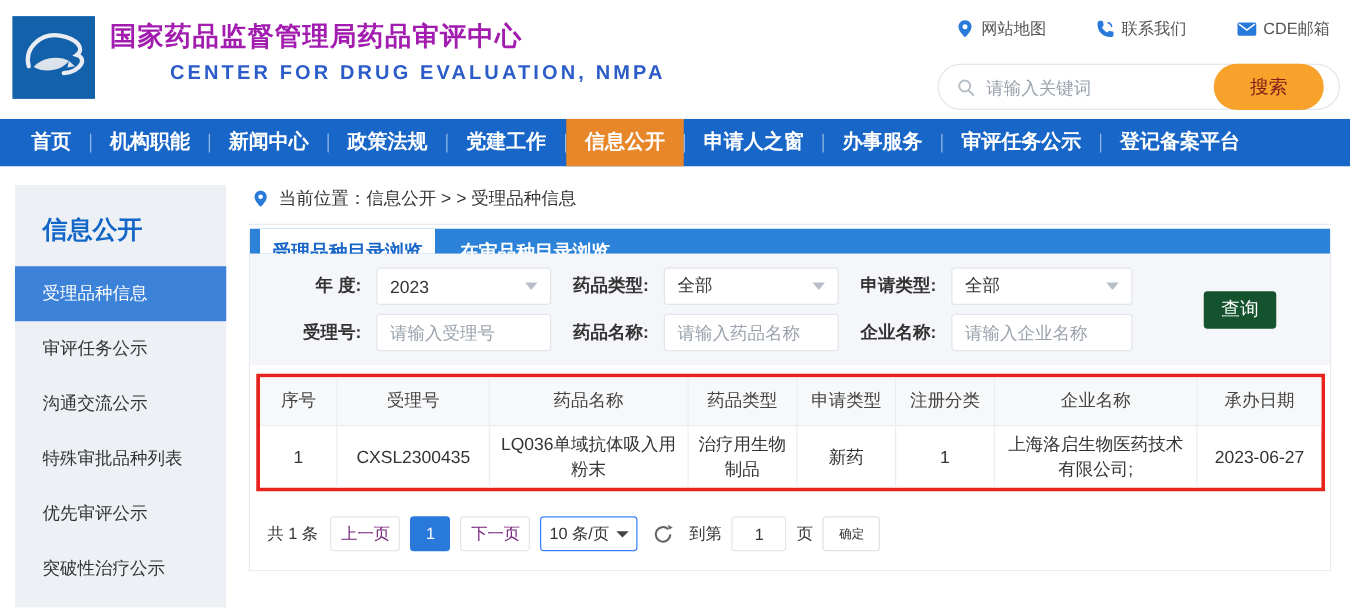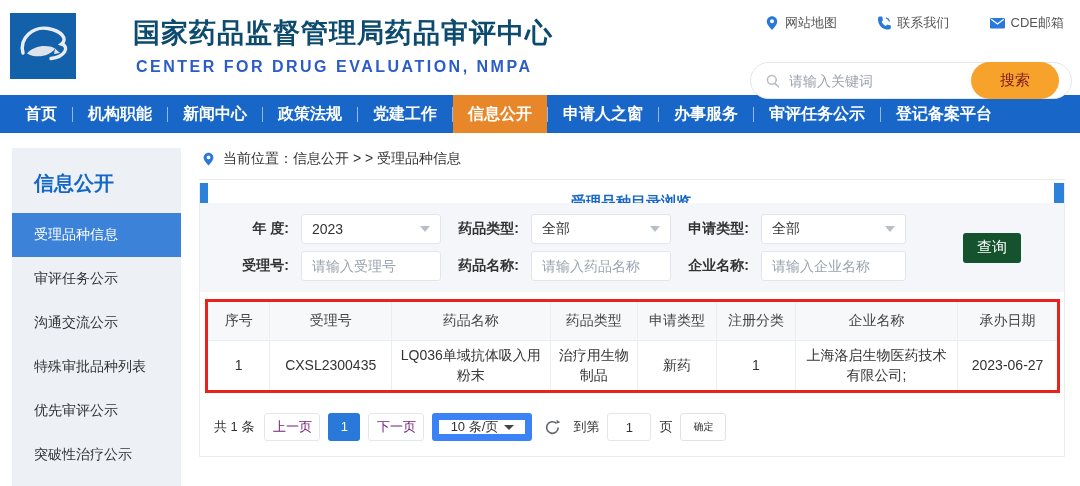--- a/index.html
+++ b/index.html
@@ -3,26 +3,26 @@
 <meta charset="utf-8">
 <style>
   * { margin:0; padding:0; box-sizing:border-box; }
   html,body { width:1080px; height:486px; overflow:hidden; background:#fff;
     font-family:"Liberation Sans","DejaVu Sans",sans-serif; }
 
   
   .header { position:relative; height:95px; background:#fff; }
   .logo { position:absolute; left:10px; top:13px; width:66px; height:66px; background:#1360AB; }
   .title-block { position:absolute; left:88px; top:15px; }
-  .site-title { font-size:27px; font-weight:bold; color:#0c4a6e; letter-spacing:1px; white-space:nowrap;margin-left:45px; }
+  .site-title { font-size:21px; font-weight:bold; color:#a21caf; letter-spacing:1px; white-space:nowrap; }
   .site-subtitle { font-size:16px; font-weight:bold; color:#2B5CC8; letter-spacing:2.5px; margin-top:7px; white-space:nowrap;margin-left:48px; }
   .header-right { position:absolute; right:8px; top:14px; width:322px; }
   .quick-links { display:flex; justify-content:space-between; padding:0 8px 0 14px; }
   .qlink { display:flex; align-items:center; gap:5px; font-size:13px; color:#555; cursor:pointer; }
-  .search-row { margin-top:30px; position:relative; height:37px; }
+  .search-row { margin-top:19px; position:relative; height:37px; }
   .search-pill { width:100%; height:37px; border:1px solid #e3e6ea; border-radius:19px;
     display:flex; align-items:center; gap:8px; padding-left:14px; background:#fff; }
   .search-pill input { border:none; outline:none; font-size:14px; width:170px; color:#333; background:transparent; }
   .search-pill input::placeholder { color:#9aa3ad; }
   .search-btn { position:absolute; right:13px; top:0; width:88px; height:37px; border:none; border-radius:19px;
     background:#F7A32B; color:#7f1d1d; font-size:15px; cursor:pointer; }
 
   
   .nav { height:38px; background:#1766C8; display:flex; align-items:center; padding-left:10px; }
   .nav-item { color:#fff; font-size:16px; font-weight:bold; line-height:38px; height:38px; padding:0 15px;
@@ -35,21 +35,21 @@
   .sidebar { margin-left:12px; width:169px; background:#EDF1F6; padding:16px 0 0; height:360px; flex:none; }
   .sidebar-title { color:#1467C6; font-size:20px; font-weight:bold; padding:6px 0 16px 22px; }
   .side-item { font-size:14px; color:#333; padding:13px 0 13px 22px; cursor:pointer; }
   .side-item.active { background:#3C82D9; color:#fff; }
 
   .main { flex:1; margin-left:18px; margin-right:15px; }
   .breadcrumb { display:flex; align-items:center; gap:7px; font-size:14px; color:#333;
     padding:2px 0 11px 2px; border-bottom:1px solid #e9ecef; }
 
   .content-box { border:1px solid #e9edf2; border-top:none; margin-top:3px; }
-  .tabbar { height:20px; background:#2B82D8; display:flex; padding-left:8px;flex-direction:column; }
+  .tabbar { height:20px; background:#2B82D8; display:flex; padding-left:8px; }
   .tab { line-height:38px; padding:0 10px; min-width:134px; text-align:center; color:#fff; font-size:15px;
     font-weight:bold; margin-right:10px; cursor:pointer; white-space:nowrap; }
   .tab.active { background:#fff; color:#1766C8; }
 
   .filter-panel { background:#F4F6FA; padding:11px 0 11px 16px; position:relative; }
   .filter-grid { display:grid; grid-template-columns:85px 140px 90px 140px 90px 145px; row-gap:7px; align-items:center; }
   .f-label { font-size:14px; font-weight:bold; color:#333; justify-self:end; padding-right:12px; white-space:nowrap; }
   .f-select { height:30px; background:#fff; border:1px solid #e2e6ec; border-radius:3px; display:flex;
     align-items:center; justify-content:space-between; padding:0 10px; font-size:14px; color:#333; cursor:pointer; }
   .caret { width:0; height:0; border-left:5px solid transparent; border-right:5px solid transparent;
@@ -68,21 +68,21 @@
     padding:3px 8px; line-height:1.45; }
   tr > :first-child { border-left:none; } tr > :last-child { border-right:none; }
   thead tr > * { border-top:none; } tbody tr:last-child > * { border-bottom:none; }
 
   .pagination { display:flex; align-items:center; gap:8px; padding:11px 0 15px 14px; font-size:13px; color:#333; }
   .pg-total { margin-right:2px; }
   .pg-btn { min-width:56px; height:28px; line-height:26px; text-align:center; border:1px solid #e3e6ea;
     border-radius:3px; color:#701a75; background:#fff; font-size:13px; cursor:default; }
   .pg-num { width:32px; height:28px; line-height:28px; background:#2979DB; color:#fff; border-radius:3px;
     text-align:center; cursor:pointer; }
-  .pg-size { width:100px; height:28px; border:7px solid #3b82f6; border-radius:3px; background:#fff;
+  .pg-size { width:78px; height:28px; border:1px solid #3b82f6; border-radius:3px; background:#fff;
     display:flex; align-items:center; justify-content:center; gap:6px; cursor:pointer; }
   .pg-size .caret { border-top-color:#444; border-top-width:5px; }
   .pg-refresh { margin:0 4px; display:flex; align-items:center; cursor:pointer; }
   .goto-input { width:44px; height:28px; border:1px solid #e3e6ea; border-radius:3px; text-align:center;
     font-size:13px; color:#333; outline:none; }
   .confirm-btn { width:46px; height:28px; border:1px solid #dfe3e8; border-radius:3px; background:#fff;
     font-size:10px; color:#333; cursor:pointer; }
   .icon { flex:none; display:inline-flex; }
 </style>
 </head>

